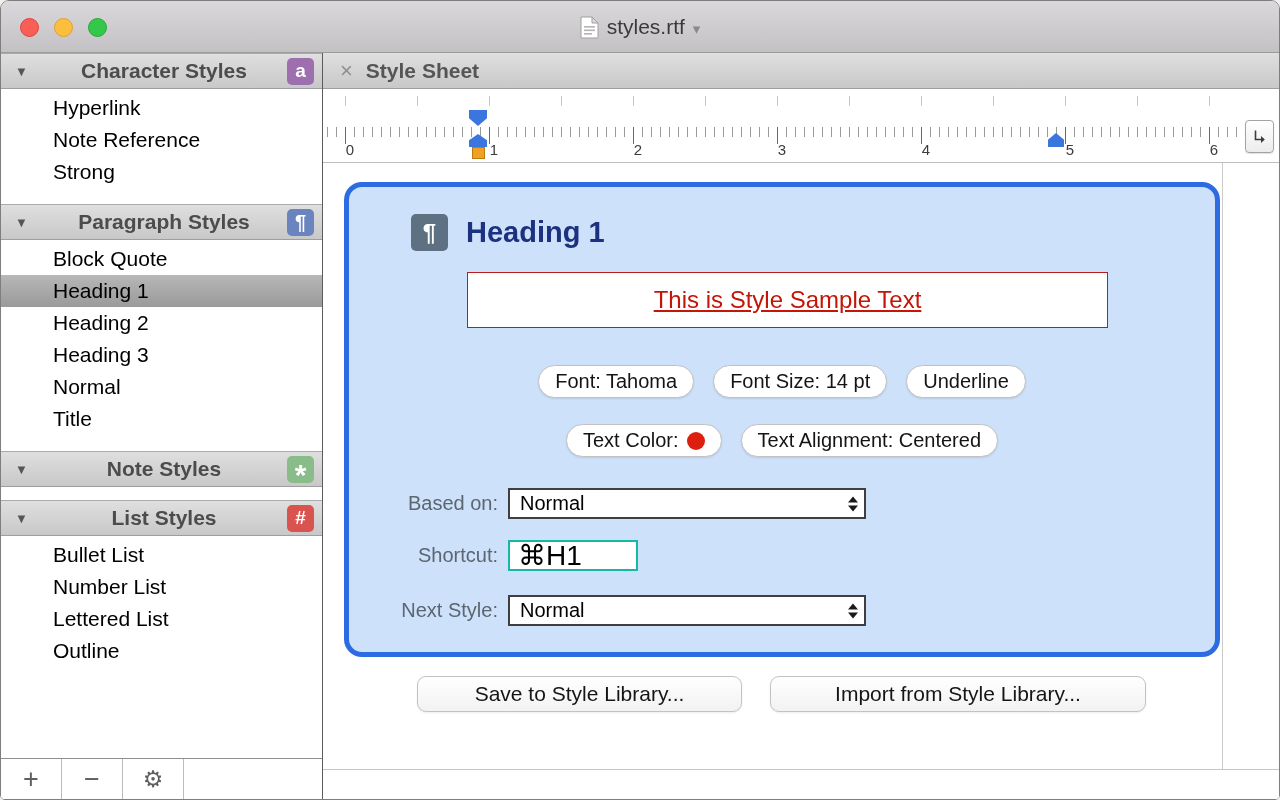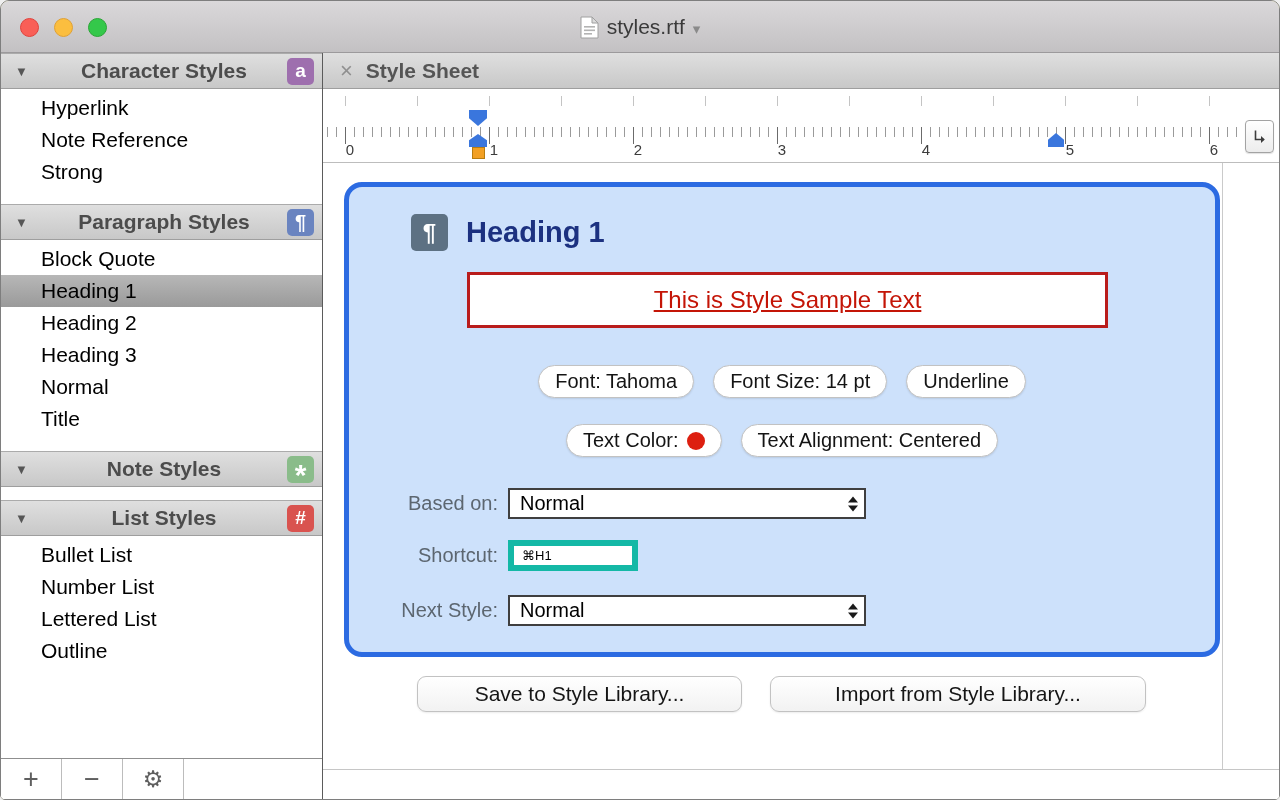--- a/index.html
+++ b/index.html
@@ -52,21 +52,21 @@
   .sec-icon {
     width:27px; height:27px; border-radius:5px; color:#fff;
     display:flex; align-items:center; justify-content:center;
     font-weight:bold; font-size:19px;
   }
   .tint-a    { background:#9e6fae; }
   .tint-para { background:#6a84c0; font-size:20px; }
   .tint-note { background:#8abc8a; font-size:30px; padding-top:11px; }
   .tint-list { background:#d9534f; }
   .item {
-    height:32px; line-height:32px; padding-left:40px;
+    height:32px; line-height:32px; padding-left:52px;
     font-size:21px; color:#000; white-space:nowrap;
   }
   .item.selected { background:linear-gradient(#b7b7b7,#9a9a9a); }
   .sidebar-footer {
     position:absolute; left:0; right:0; bottom:0; height:41px;
     background:#fff; border-top:1px solid #8f8f8f; display:flex;
   }
   .foot-btn {
     width:61px; border-right:1px solid #bcbcbc;
     display:flex; align-items:center; justify-content:center;
@@ -124,21 +124,21 @@
     background:#5d7183; border-radius:5px; color:#fff;
     font-size:24px; font-weight:bold;
     display:flex; align-items:center; justify-content:center;
   }
   .panel-title {
     position:absolute; left:117px; top:27px; height:37px; display:flex; align-items:center;
     font-size:29px; font-weight:bold; color:#1c3180;
   }
   .sample-box {
     position:absolute; left:118px; top:85px; width:641px; height:56px;
-    background:#fff; border:3px solid #b91c1c;
+    background:#fff; border:1px solid #b91c1c;
     display:flex; align-items:center; justify-content:center;
   }
   .sample-text { color:#c41507; font-size:24px; text-decoration:underline; }
   .pill-row { position:absolute; left:0; right:0; display:flex; justify-content:center; gap:19px; }
   .pill-row.r1 { top:178px; }
   .pill-row.r2 { top:237px; }
   .pill {
     height:33px; border-radius:17px; background:#fff; border:1px solid #c2c2c2;
     padding:0 16px; display:inline-flex; align-items:center;
     font-size:20px; color:#141414; box-shadow:0 1px 2px rgba(0,0,0,.10);
@@ -159,22 +159,22 @@
     font-size:20px; color:#000;
   }
   .popup-arrows {
     position:absolute; right:6px; top:50%; transform:translateY(-50%);
     display:flex; flex-direction:column; gap:3px;
   }
   .arr-up { width:0; height:0; border-left:5px solid transparent; border-right:5px solid transparent; border-bottom:6px solid #1a1a1a; }
   .arr-dn { width:0; height:0; border-left:5px solid transparent; border-right:5px solid transparent; border-top:6px solid #1a1a1a; }
   .shortcut-field {
     position:absolute; left:159px; width:130px; height:31px;
-    border:6px solid #14b8a6; background:#fff;
-    font-family:"Liberation Sans", sans-serif; font-size:13px; color:#000; padding:0 8px;
+    border:2px solid #14b8a6; background:#fff;
+    font-family:"Liberation Sans", sans-serif; font-size:28px; color:#000; padding:0 8px;
   }
   .lib-btn {
     position:absolute; top:513px; height:36px;
     border:1px solid #c2c2c2; border-radius:9px;
     background:linear-gradient(#fff,#f2f2f2);
     font-size:21px; color:#151515;
     display:flex; align-items:center; justify-content:center;
     box-shadow:0 1px 2px rgba(0,0,0,.08);
   }
   .lib-btn.save   { left:94px;  width:325px; }

